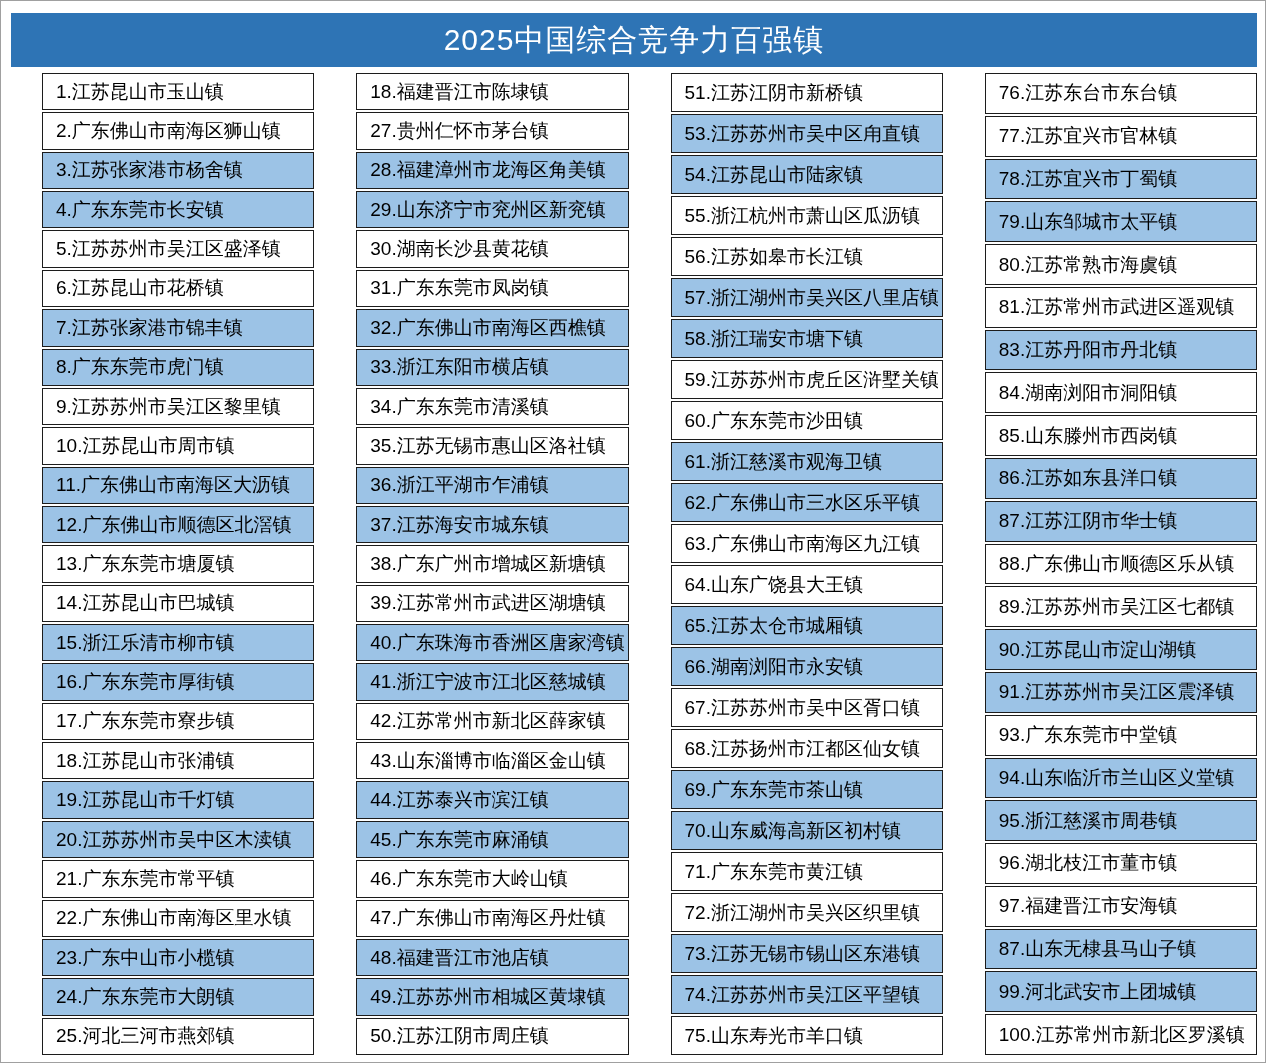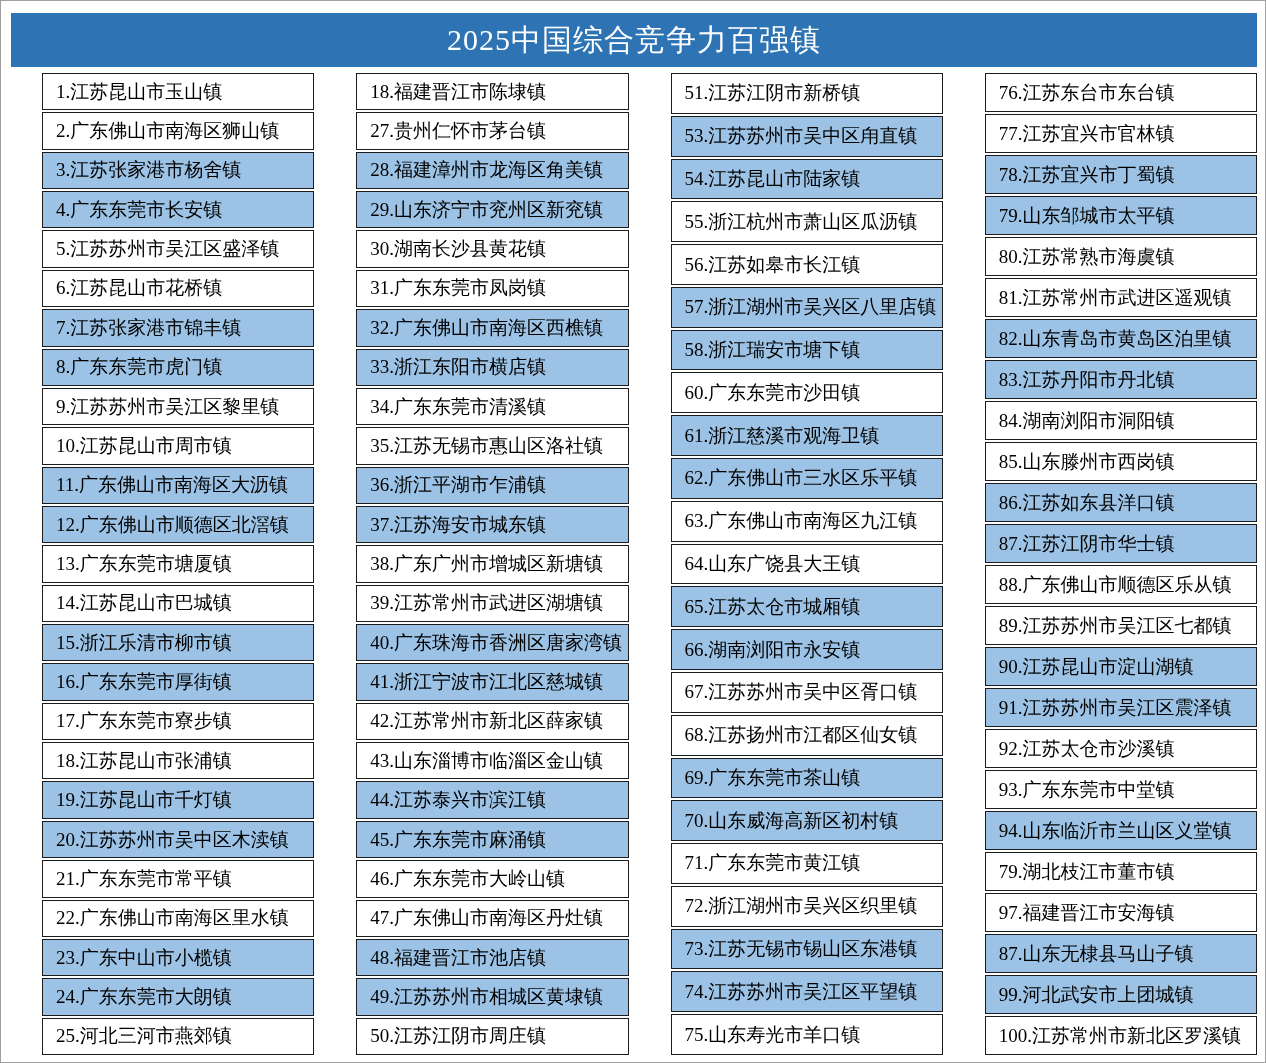--- a/index.html
+++ b/index.html
@@ -3,21 +3,21 @@
 <meta charset="utf-8">
 <style>
   html, body { margin: 0; padding: 0; background: #ffffff; }
   .page {
     position: relative;
     width: 1266px;
     height: 1063px;
     box-sizing: border-box;
     background: #ffffff;
     border: 1px solid #a0a0a0;
-    font-family: Liberation Serif, serif;
+    font-family: Liberation Sans, sans-serif;
     overflow: hidden;
   }
   .header {
     position: absolute;
     left: 10px;
     top: 12px;
     width: 1246px;
     height: 54px;
     background: var(--header-bg, #2e74b5);
     display: flex;
@@ -244,20 +244,23 @@
         <div class="cell">
           <span>56.江苏如皋市长江镇</span>
         </div>
         <div class="cell hl">
           <span>57.浙江湖州市吴兴区八里店镇</span>
         </div>
         <div class="cell hl">
           <span>58.浙江瑞安市塘下镇</span>
         </div>
         <div class="cell">
+          <span>59.江苏苏州市虎丘区浒墅关镇</span>
+        </div>
+        <div class="cell">
           <span>60.广东东莞市沙田镇</span>
         </div>
         <div class="cell hl">
           <span>61.浙江慈溪市观海卫镇</span>
         </div>
         <div class="cell hl">
           <span>62.广东佛山市三水区乐平镇</span>
         </div>
         <div class="cell">
           <span>63.广东佛山市南海区九江镇</span>
@@ -312,23 +315,20 @@
         <div class="cell hl">
           <span>79.山东邹城市太平镇</span>
         </div>
         <div class="cell">
           <span>80.江苏常熟市海虞镇</span>
         </div>
         <div class="cell">
           <span>81.江苏常州市武进区遥观镇</span>
         </div>
         <div class="cell hl">
-          <span>82.山东青岛市黄岛区泊里镇</span>
-        </div>
-        <div class="cell hl">
           <span>83.江苏丹阳市丹北镇</span>
         </div>
         <div class="cell">
           <span>84.湖南浏阳市洞阳镇</span>
         </div>
         <div class="cell">
           <span>85.山东滕州市西岗镇</span>
         </div>
         <div class="cell hl">
           <span>86.江苏如东县洋口镇</span>
@@ -342,30 +342,30 @@
         <div class="cell">
           <span>89.江苏苏州市吴江区七都镇</span>
         </div>
         <div class="cell hl">
           <span>90.江苏昆山市淀山湖镇</span>
         </div>
         <div class="cell hl">
           <span>91.江苏苏州市吴江区震泽镇</span>
         </div>
         <div class="cell">
-          <span>92.江苏太仓市沙溪镇</span>
-        </div>
-        <div class="cell">
           <span>93.广东东莞市中堂镇</span>
         </div>
         <div class="cell hl">
           <span>94.山东临沂市兰山区义堂镇</span>
         </div>
-        <div class="cell">
-          <span>79.湖北枝江市董市镇</span>
+        <div class="cell hl">
+          <span>95.浙江慈溪市周巷镇</span>
+        </div>
+        <div class="cell">
+          <span>96.湖北枝江市董市镇</span>
         </div>
         <div class="cell">
           <span>97.福建晋江市安海镇</span>
         </div>
         <div class="cell hl">
           <span>87.山东无棣县马山子镇</span>
         </div>
         <div class="cell hl">
           <span>99.河北武安市上团城镇</span>
         </div>

